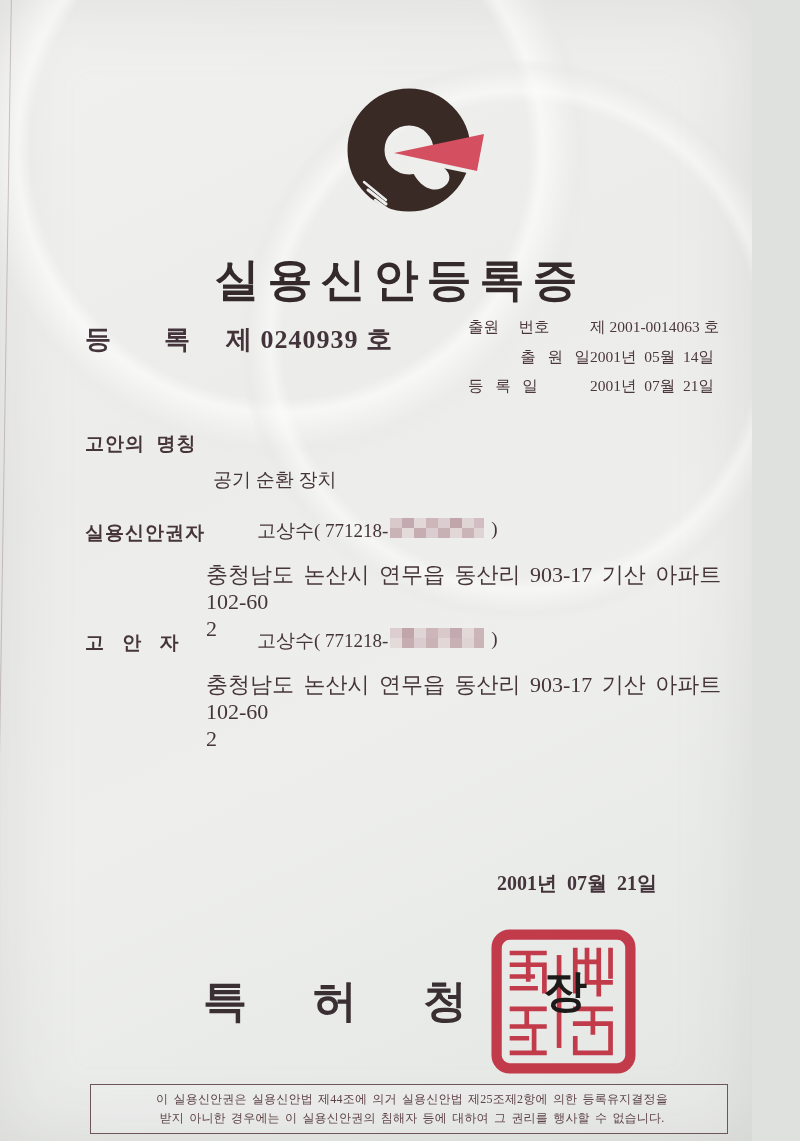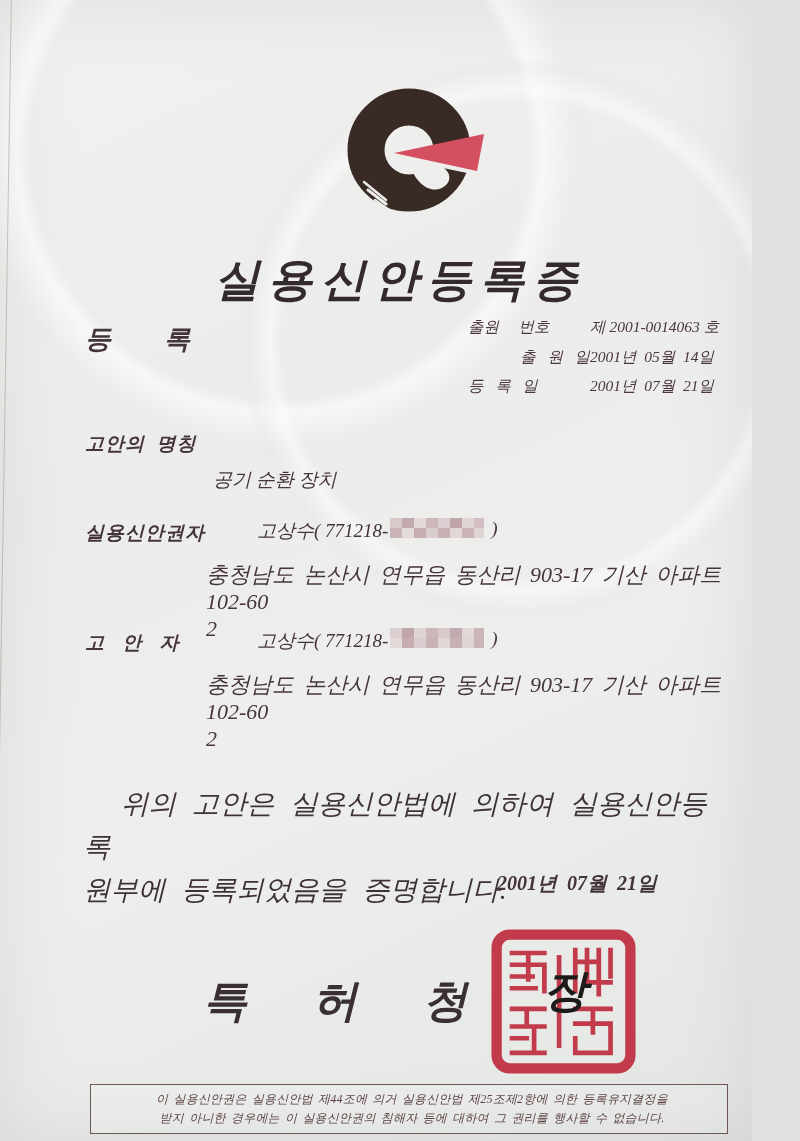--- a/index.html
+++ b/index.html
@@ -7,21 +7,20 @@
     width:800px;height:1141px;
     font-family:"Liberation Serif","DejaVu Serif",serif;
     background:#dfe1df;
     position:relative;overflow:hidden;
   }
   .paper{
     position:absolute;left:0;top:0;width:752px;height:1141px;
     background:linear-gradient(155deg,#f1f2f0 0%,#ecedeb 35%,#eeefed 60%,#e7e9e7 88%,#e3e5e3 100%);
     box-shadow:inset 0 0 70px rgba(175,175,172,0.30);
     overflow:hidden;
-    font-style:italic;
   }
   
   .fold-line{
     position:absolute;left:11px;top:-10px;width:1px;height:1200px;
     background:rgba(150,132,132,0.45);
     transform:rotate(0.9deg);transform-origin:top left;
   }
   .watermark{
     position:absolute;border-radius:50%;pointer-events:none;
   }
@@ -126,20 +125,21 @@
       <polygon points="74,96 162,114 162,100" fill="#eeefed"></polygon>
 
       <polygon points="74,91 164,72 157,109" fill="#d44f60"></polygon>
     </svg>
   </div>
 
   <div class="title">실용신안등록증</div>
 
   <div class="reg-line">
     <span class="lbl" style="white-space: pre;">등      록</span>
+    <span class="val" style="white-space: pre;">제 0240939 호</span>
   </div>
 
   <div class="meta">
     <div class="meta-row">
       <span class="m-lbl" style="white-space: pre;">출원     번호</span>
       <span class="m-val" style="white-space: pre;">제 2001-0014063 호</span>
     </div>
     <div class="meta-row">
       <span class="m-lbl" style="white-space: pre; text-align: right;">출   원   일</span>
       <span class="m-val" style="white-space: pre;">2001년  05월  14일</span>
@@ -202,24 +202,20 @@
         <rect x="72" y="10" width="12" height="10" fill="#dfd4d4"></rect>
         <rect x="84" y="10" width="10" height="10" fill="#cbb4b8"></rect>
     </svg>
     <span style="white-space: pre;"> )</span>
   </div>
   <div class="addr" style="top:672px;">
     <div>충청남도 논산시 연무읍 동산리  903-17 기산 아파트 102-60</div>
     <div>2</div>
   </div>
 
-  <div class="body-par">
-    <div class="l1">위의 고안은 실용신안법에 의하여 실용신안등록</div>
-    <div>원부에 등록되었음을 증명합니다.</div>
-  </div>
   <div class="cert-date" style="white-space: pre;">2001년  07월  21일</div>
 
   <div class="issuer-char ic0">특</div>
   <div class="issuer-char ic1">허</div>
   <div class="issuer-char ic2">청</div>
   <div class="issuer-char ic3">장</div>
 
   <div class="seal">
     <svg width="153" height="147" viewBox="0 0 100 100">
       <g stroke="#c23b4b" fill="none" stroke-linecap="square">

